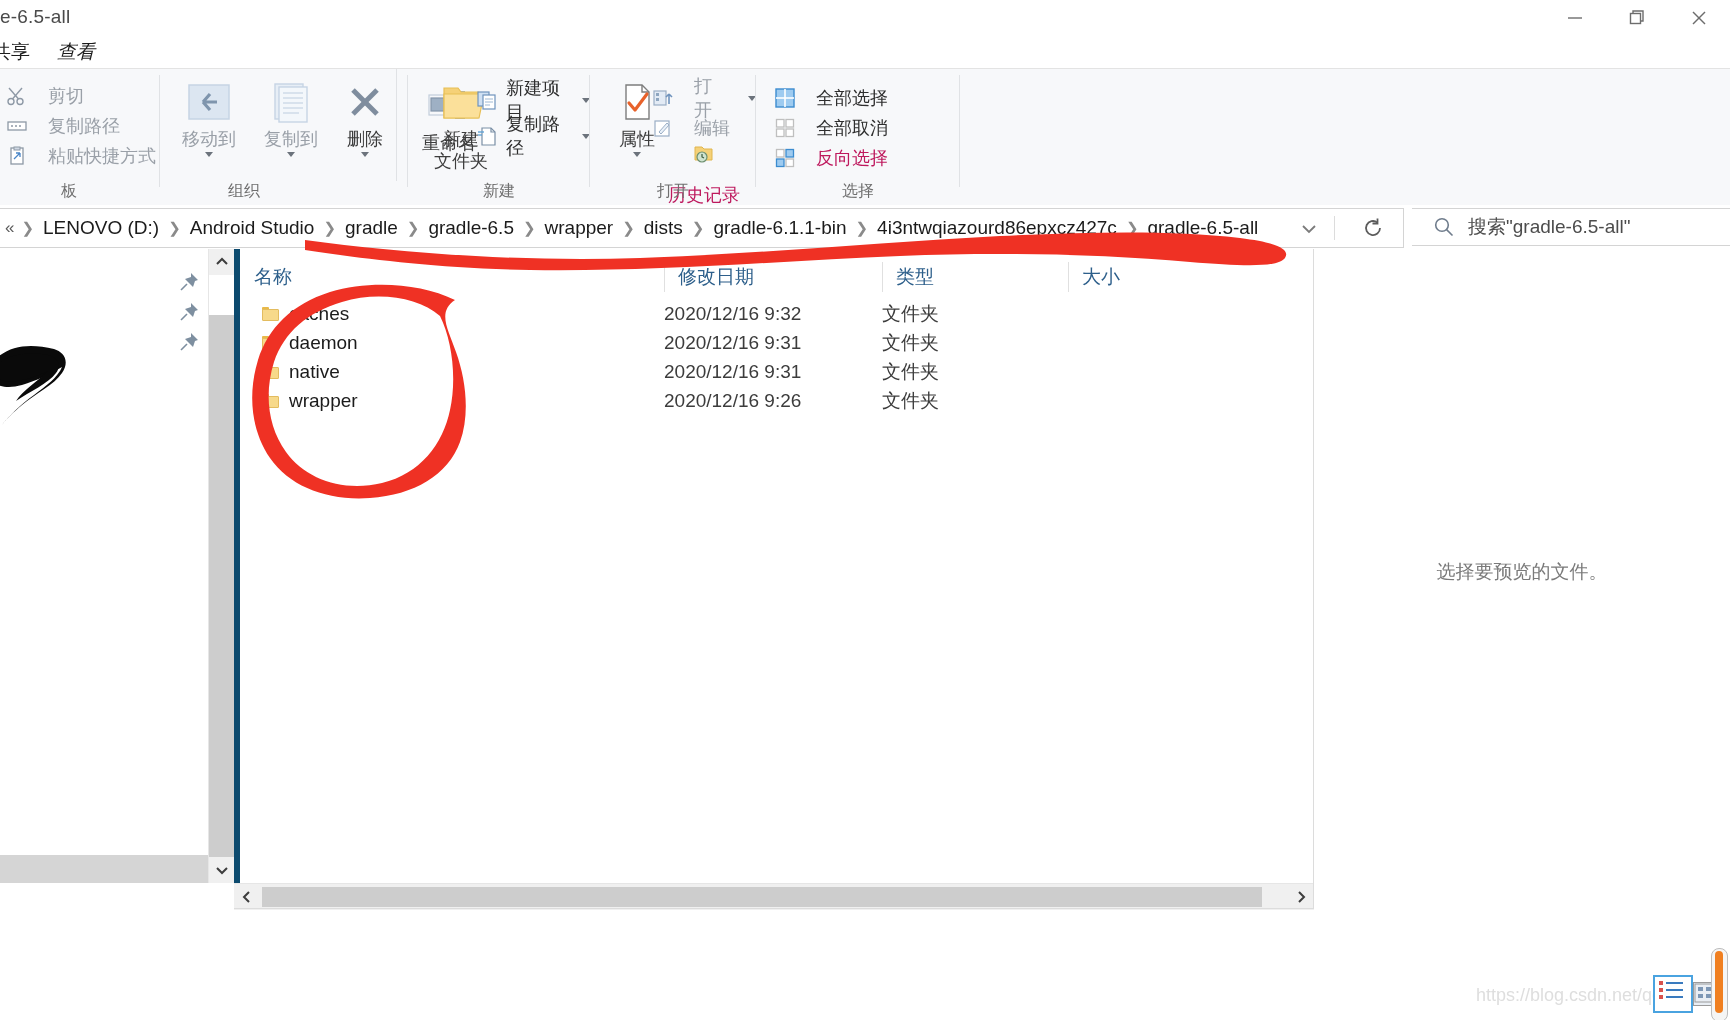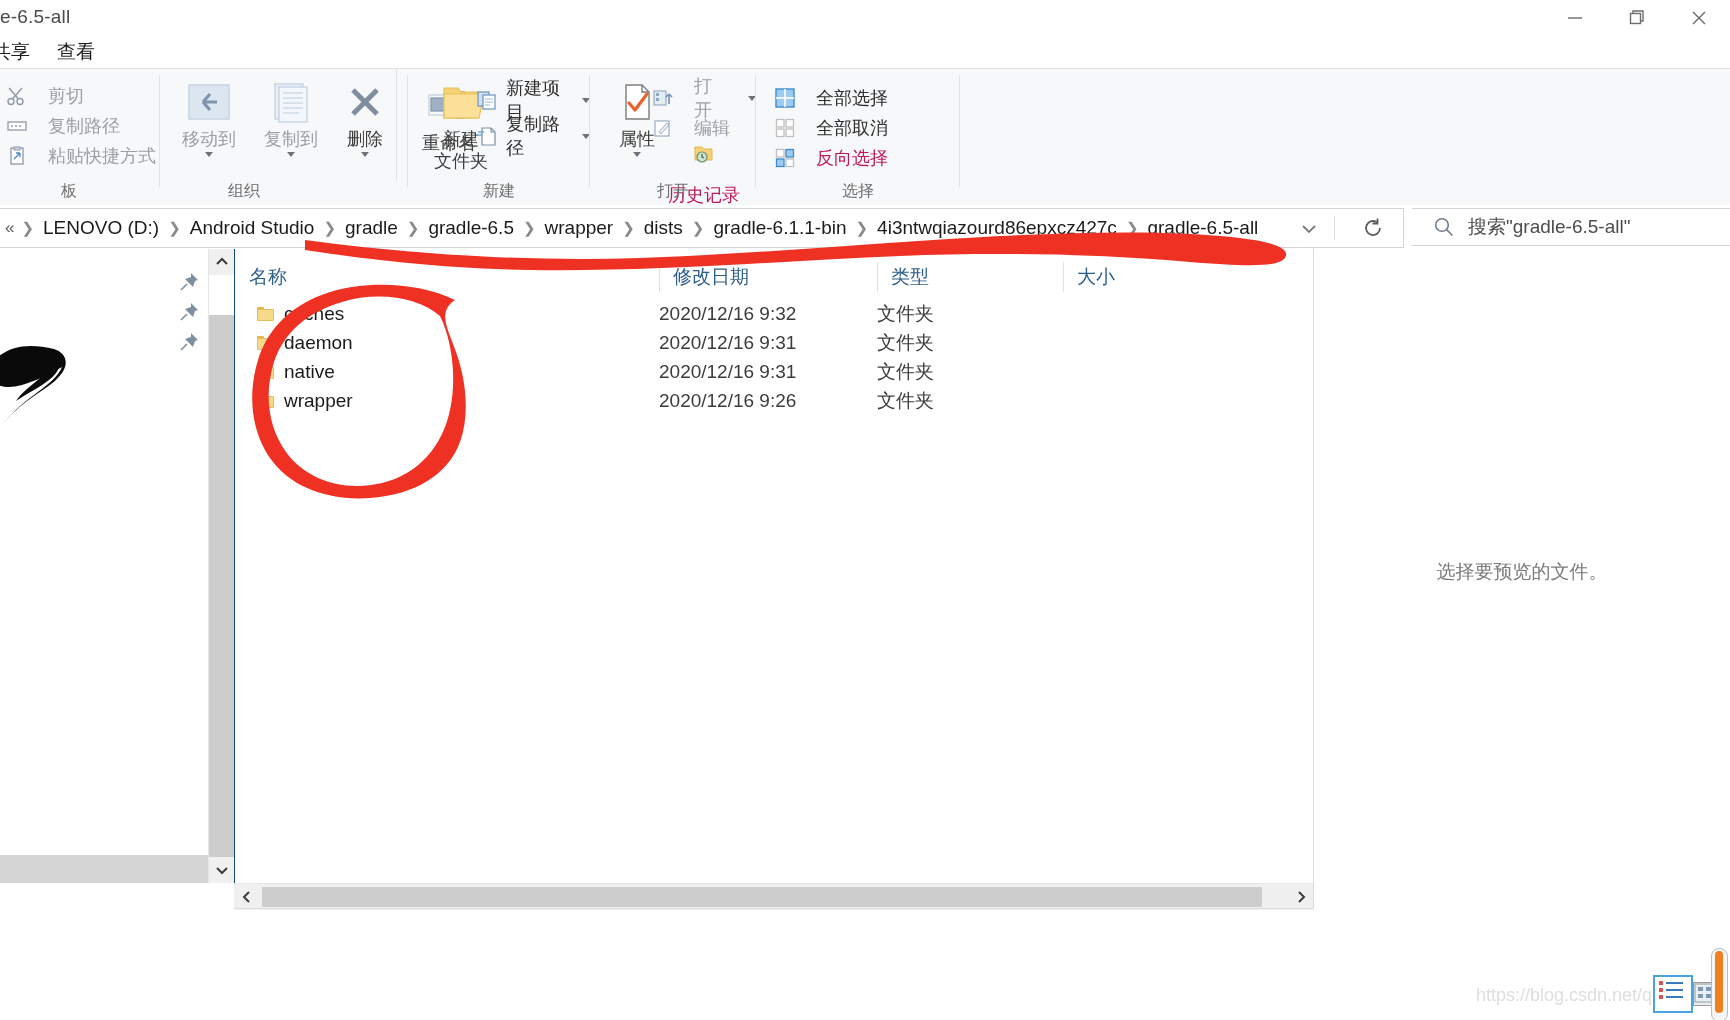--- a/index.html
+++ b/index.html
@@ -14,21 +14,21 @@
   
   .titlebar{position:absolute;left:0;top:0;width:1730px;height:36px;background:#fff;}
   .title-text{position:absolute;left:0;top:6px;font-size:19px;color:#4a4a4a;letter-spacing:.2px;}
   .wincontrols{position:absolute;right:0;top:0;height:36px;display:flex;}
   .wc{width:62px;height:36px;display:flex;align-items:center;justify-content:center;}
   .wc svg{display:block;}
   
   .menubar{position:absolute;left:0;top:36px;width:1398px;height:32px;background:#fff;}
   .menu-item{position:absolute;top:3px;font-size:19px;color:#1c1c1c;}
   .m-share{left:-8px;}
-  .m-view{left:57px;}
+  .m-view{left:57px;font-style:italic;}
   .ribbon-right{position:absolute;right:8px;top:36px;height:32px;display:flex;align-items:center;gap:12px;}
   .chev-up{width:26px;height:26px;display:flex;align-items:center;justify-content:center;}
   .help-btn{width:28px;height:28px;border-radius:50%;background:#0078d7;color:#fff;font-size:17px;
             display:flex;align-items:center;justify-content:center;font-weight:bold;}
   
   .ribbon{position:absolute;left:0;top:68px;width:1730px;height:136px;background:#f7f8fa;
           border-top:1px solid #e3e3e3;border-bottom:1px solid #d9d9d9;}
   .rgroup{position:absolute;top:0;height:136px;}
   .rgroup .sep{position:absolute;right:0;top:6px;width:1px;height:112px;background:#e0e2e5;}
   .gtitle{position:absolute;bottom:3px;width:100%;text-align:center;font-size:16px;color:#6f6f6f;}
@@ -59,21 +59,21 @@
   .pin{position:absolute;right:8px;width:22px;height:22px;}
   .nav-sel{position:absolute;left:0;bottom:0;width:208px;height:28px;background:#d5d5d5;}
   .scribble{position:absolute;left:-8px;top:90px;width:90px;height:100px;}
   .navscroll{position:absolute;left:208px;top:249px;width:26px;height:634px;background:#f0f0f0;
              border-left:1px solid #e6e6e6;}
   .nsTop{position:absolute;left:0;top:0;width:26px;height:26px;display:flex;align-items:center;justify-content:center;}
   .nsBot{position:absolute;left:0;bottom:0;width:26px;height:26px;display:flex;align-items:center;justify-content:center;}
   .nsThumb{position:absolute;left:0;top:26px;width:26px;height:40px;background:#fff;}
   .nsTrack{position:absolute;left:0;top:66px;width:26px;height:542px;background:#cdcdcd;}
   .listpane{position:absolute;left:234px;top:249px;width:1080px;height:634px;background:#fff;
-            border-left:1px solid #0c4a6e;}
+            border-left:6px solid #0c4a6e;}
   .colhdr{position:absolute;left:0;top:9px;width:1080px;height:38px;}
   .col{position:absolute;top:0;height:38px;font-size:19px;color:#2d5f8b;display:flex;align-items:center;padding-left:14px;box-sizing:border-box;}
   .colline{position:absolute;top:4px;width:1px;height:30px;background:#e0e0e0;}
   .sortmark{position:absolute;left:205px;top:-4px;font-size:15px;color:#9a9a9a;}
   .rows{position:absolute;left:0;top:50px;width:1080px;}
   .row{height:29px;display:flex;align-items:center;}
   .c-name{position:absolute;left:22px;display:flex;align-items:center;gap:10px;}
   .fname{font-size:19px;color:#1b1b1b;}
   .c-date{position:absolute;left:424px;font-size:19px;color:#3c3c3c;}
   .c-type{position:absolute;left:642px;font-size:19px;color:#3c3c3c;}

